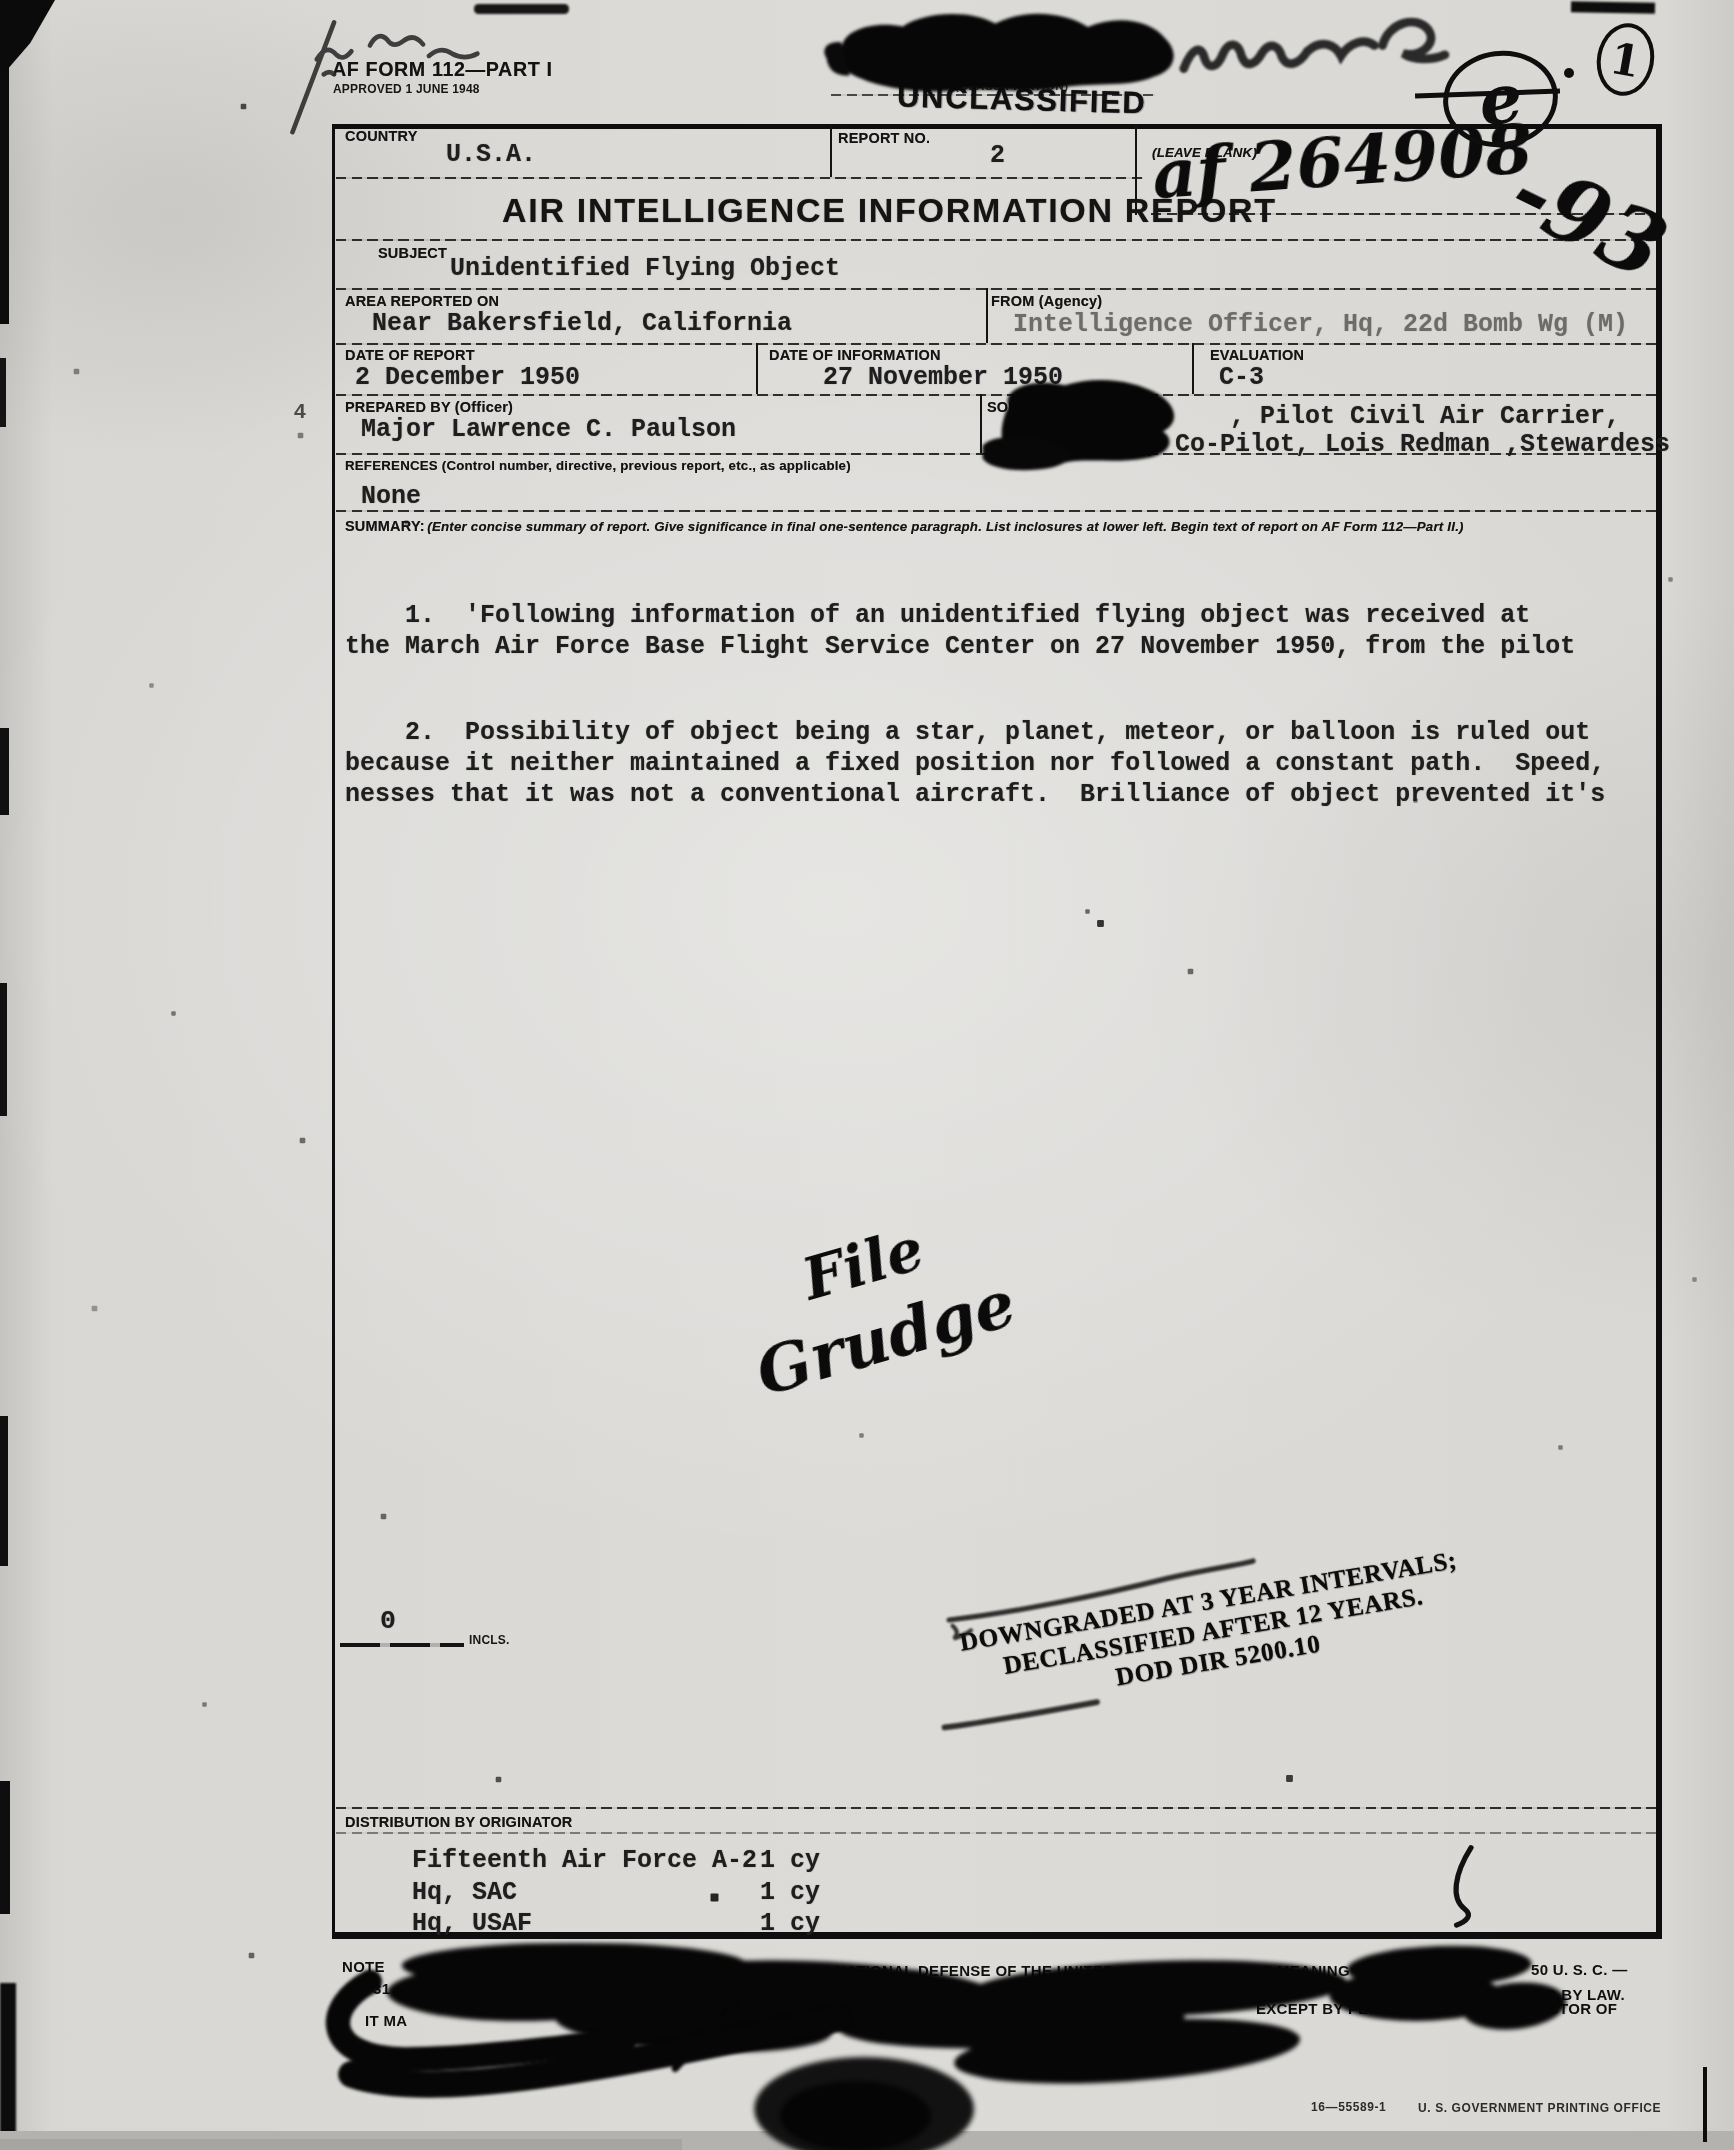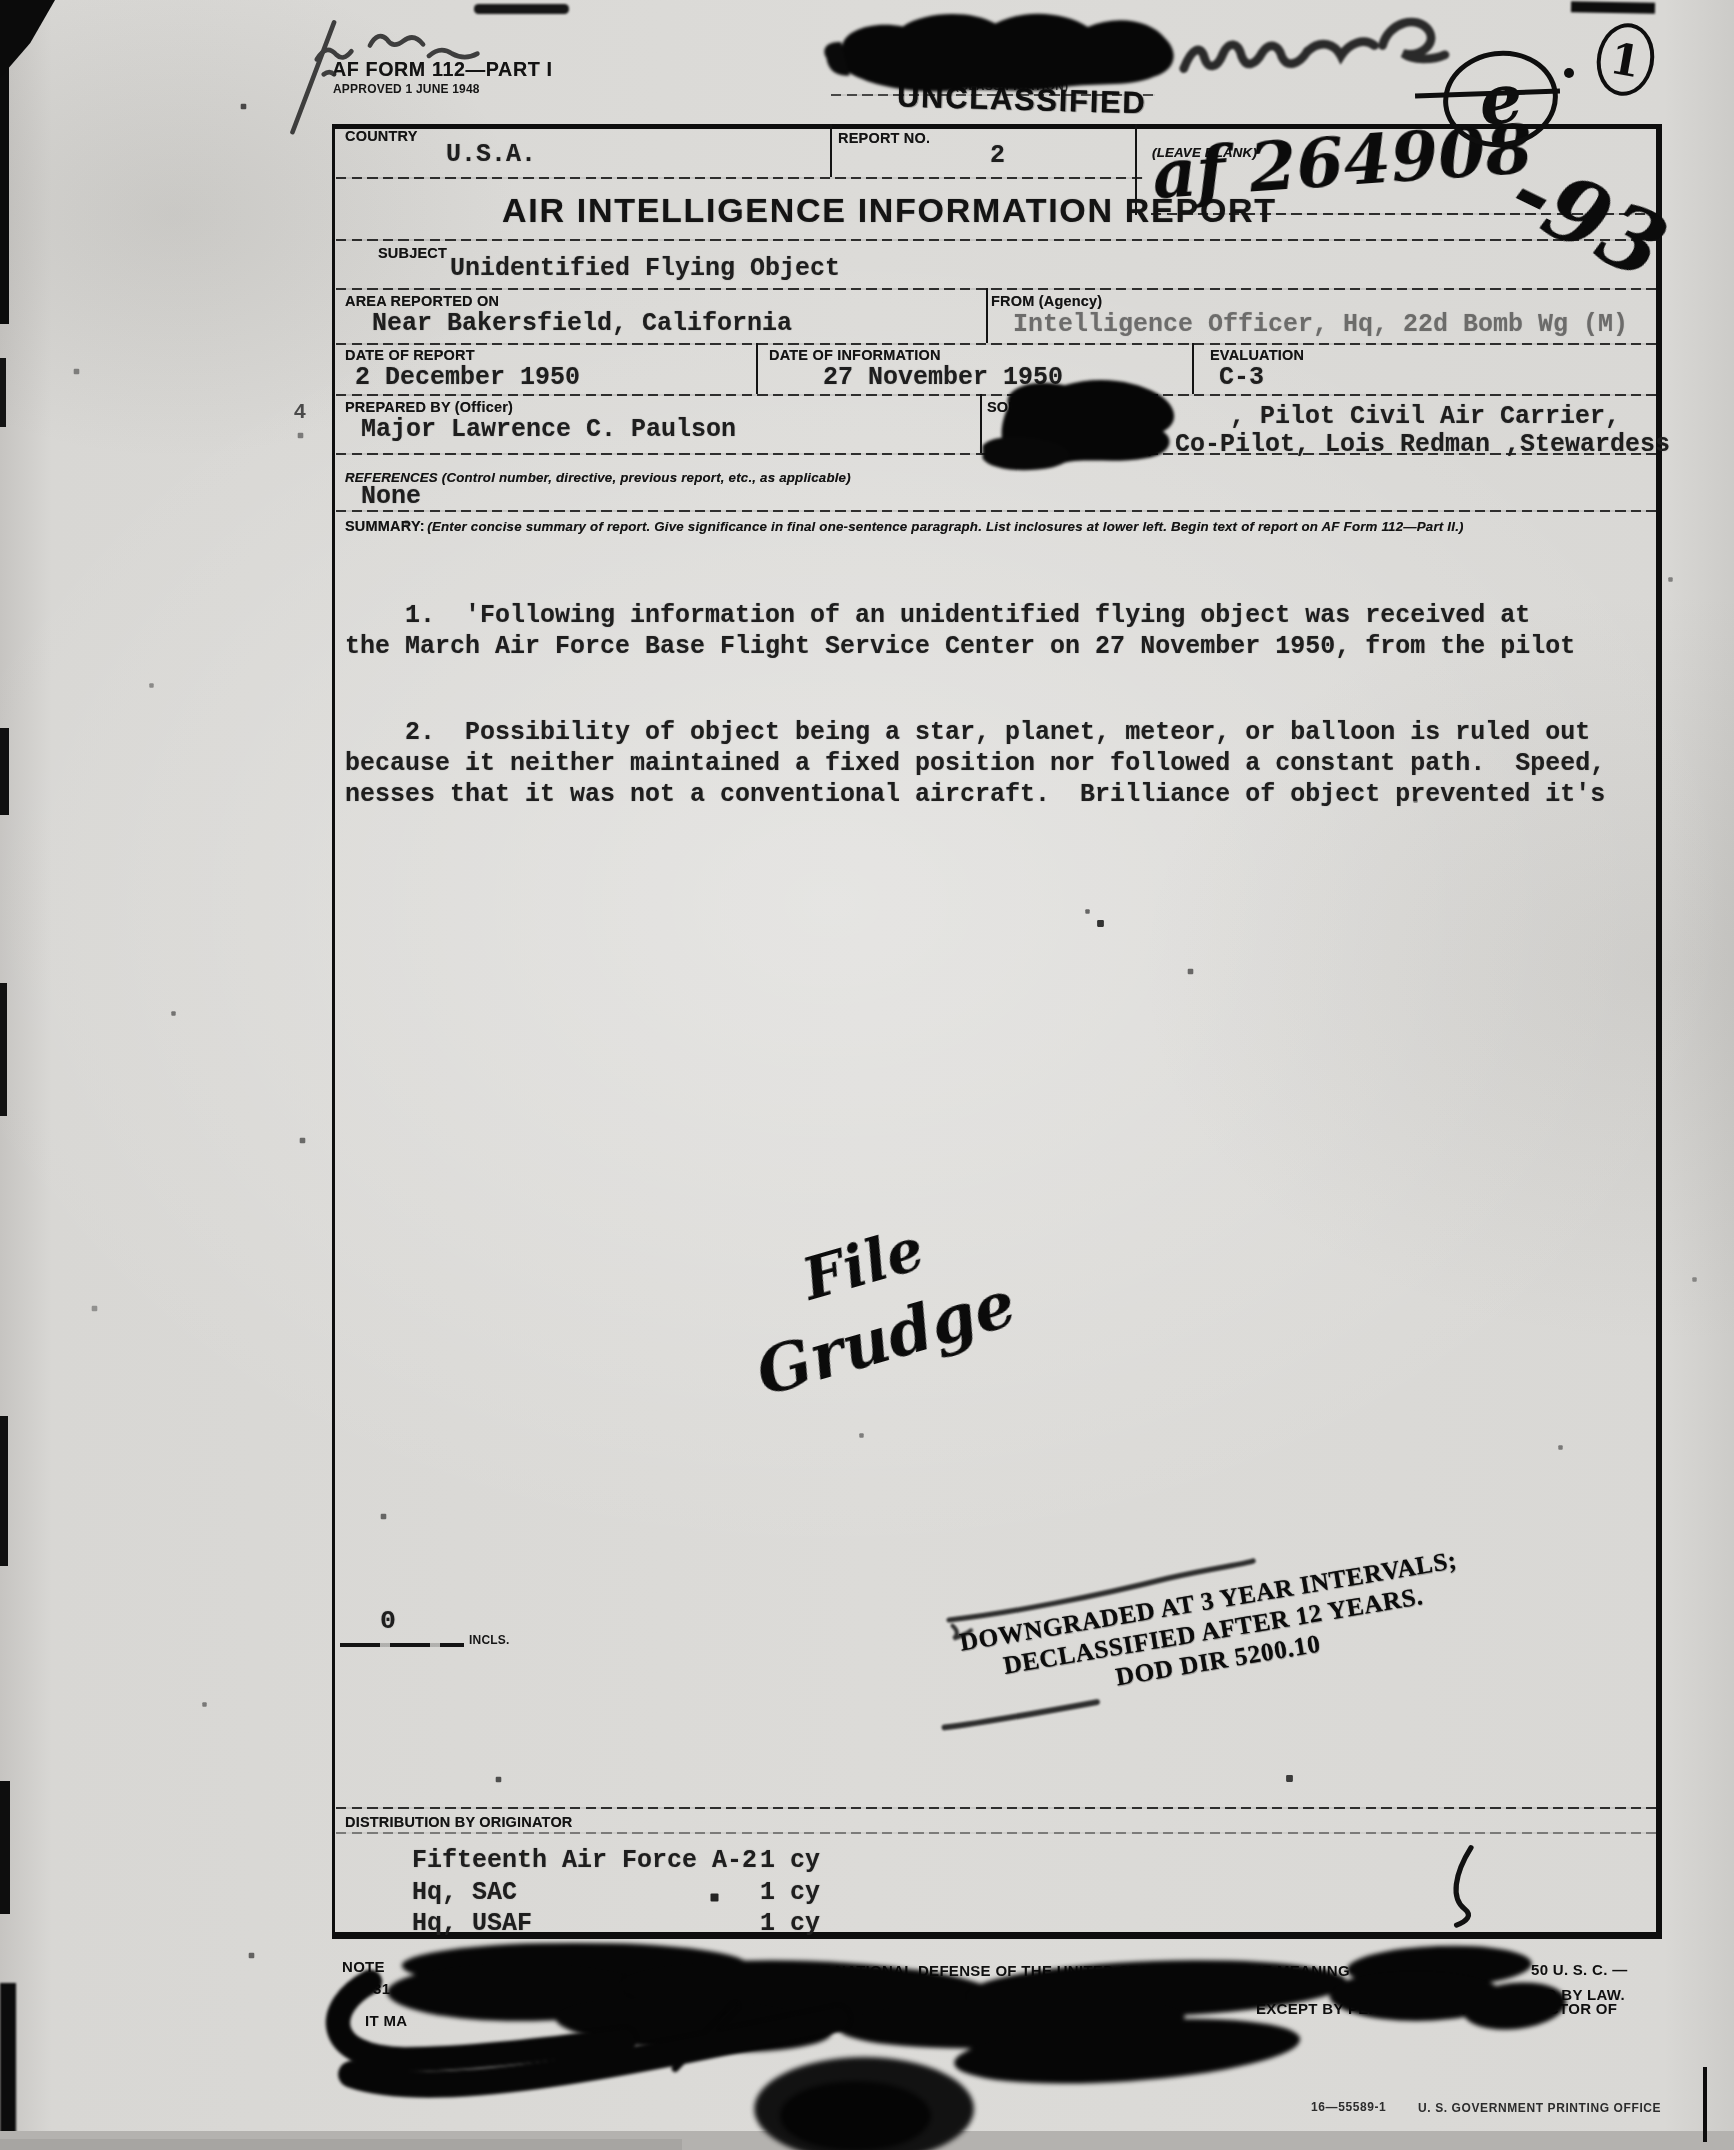--- a/index.html
+++ b/index.html
@@ -118,21 +118,21 @@
   <div class="abs type" style="left:791px;top:362px;margin-left:32px;">27 November 1950</div>
   <div class="abs lbl" style="left:1210px;top:347px;">EVALUATION</div>
   <div class="abs type" style="left:1219px;top:362px;">C-3</div>
 
   <div class="abs lbl" style="left:345px;top:399px;">PREPARED BY (Officer)</div>
   <div class="abs type" style="left:361px;top:414px;">Major Lawrence C. Paulson</div>
   <div class="abs lbl" style="left:987px;top:399px;">SOURCE</div>
   <div class="abs type" style="left:1230px;top:401px;">, Pilot Civil Air Carrier,</div>
   <div class="abs type" style="left:1115px;top:429px;">er, Co-Pilot, Lois Redman ,Stewardess</div>
 
-  <div class="abs lbl" style="left:345px;top:458px;font-size:13.3px;font-style:italic;margin-top:12px;">REFERENCES (Control number, directive, previous report, etc., as applicable)</div>
+  <div class="abs lbl" style="left:345px;top:458px;font-size:13.3px;">REFERENCES (Control number, directive, previous report, etc., as applicable)</div>
   <div class="abs type" style="left:361px;top:481px;">None</div>
 
   <div class="abs" style="left:345px;top:518px;white-space:nowrap;">
     <span class="lbl">SUMMARY:</span>
     <span class="lbl it" style="font-size:13.3px;">(Enter concise summary of report.  Give significance in final one-sentence paragraph.  List inclosures at lower left.  Begin text of report on AF Form 112—Part II.)</span>
   </div>
 
   <div class="abs" style="left:345px;top:600px;">
     <div class="type">    1.  'Following information of an unidentified flying object was received at</div>
     <div class="type">the March Air Force Base Flight Service Center on 27 November 1950, from the pilot</div>

